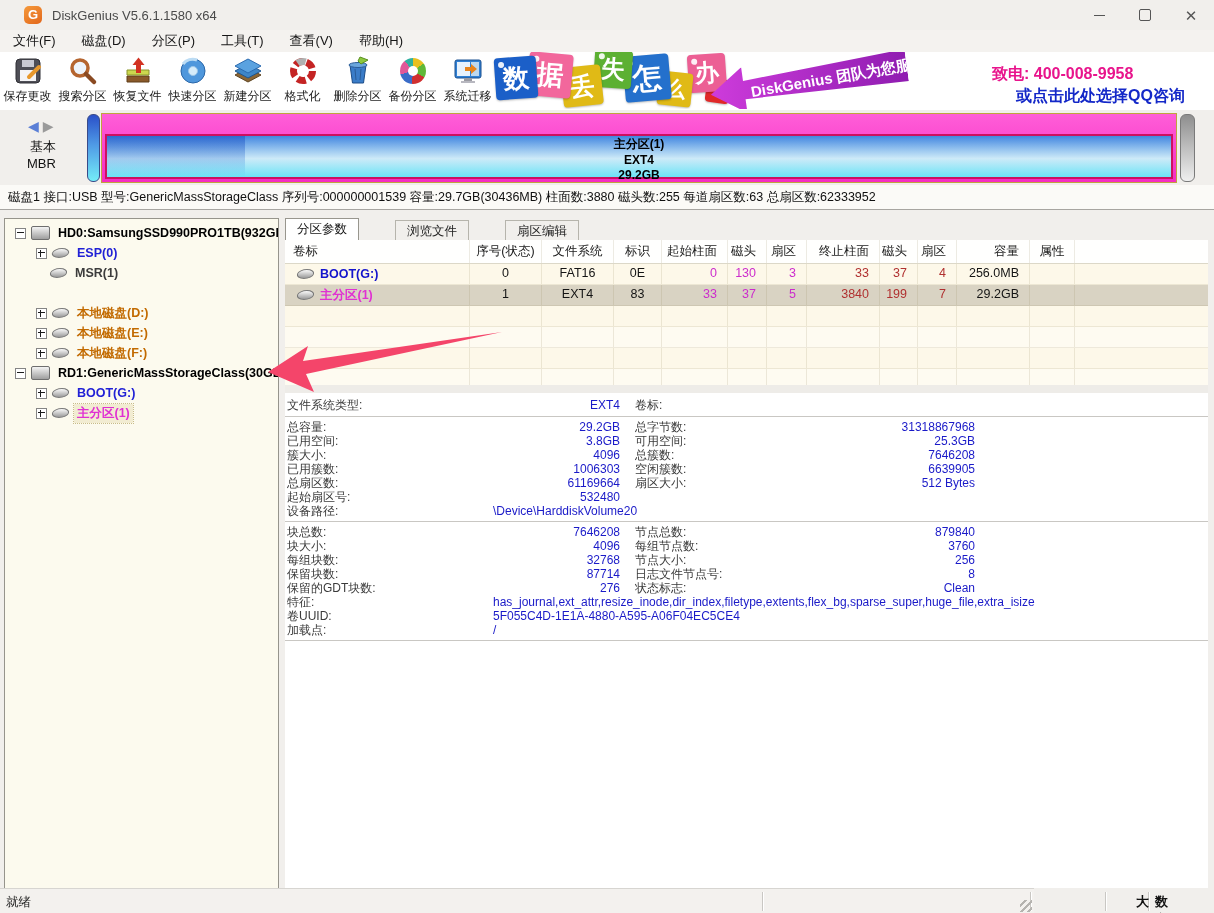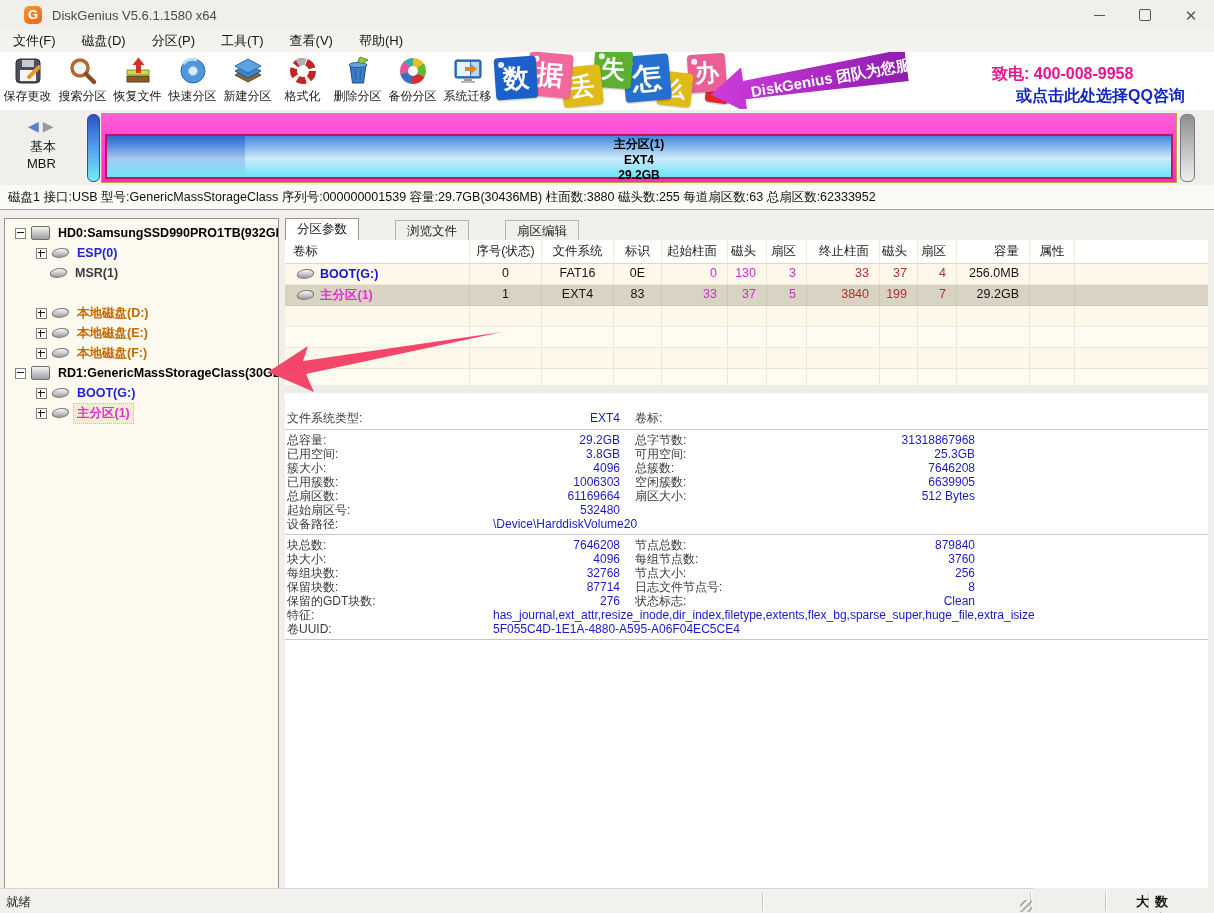--- a/index.html
+++ b/index.html
@@ -99,21 +99,21 @@
   
   #details{position:absolute;left:0;top:153px;width:923px;bottom:0;background:#fff;font-size:12px;}
   .d-sep{height:1px;background:#c9c7c3;margin:3px 0;}
   .d-row{position:relative;height:14px;line-height:14px;white-space:nowrap;}
   .d-l1{position:absolute;left:2px;color:#3a3a3a;}
   .d-v1{position:absolute;left:150px;width:185px;text-align:right;}
   .d-vlong{position:absolute;left:208px;text-align:left;}
   .d-l2{position:absolute;left:350px;color:#3a3a3a;}
   .d-v2{position:absolute;left:510px;width:180px;text-align:right;}
   .d-val{font-size:12px;}
-  #fsrow{height:16px;line-height:16px;position:relative;margin-top:17px;white-space:nowrap;}
+  #fsrow{height:16px;line-height:16px;position:relative;margin-top:4px;white-space:nowrap;}
   #analyze-row{position:relative;height:24px;margin-top:6px;}
   #analyze-btn{position:absolute;left:2px;top:0;width:95px;height:21px;border:1px solid #8f8d89;border-radius:3px;
                background:linear-gradient(180deg,#ffffff,#f1f1f1);text-align:center;line-height:20px;font-size:12.5px;color:#111;}
   #analyze-caption{position:absolute;left:110px;top:3px;color:#2626a8;font-size:12.5px;}
   
   #statusbar{position:absolute;left:0;top:888px;width:1034px;height:25px;background:#f3f1ee;
              border-top:1px solid #d7d5d1;}
   #sb-ready{position:absolute;left:6px;top:5px;font-size:12.5px;color:#1a1a1a;}
   .sb-sep{position:absolute;top:3px;bottom:3px;width:1px;background:#c9c7c3;box-shadow:1px 0 0 #fff;}
   #sb-caps{position:absolute;left:1112px;top:4px;font-size:13px;font-weight:bold;color:#111;margin-left:24px;}
@@ -527,20 +527,24 @@
             <span class="d-v2 d-val" style="color: rgb(26, 26, 200);">Clean</span>
           </div>
           <div class="d-row">
             <span class="d-l1">特征:</span>
             <span class="d-vlong d-val" style="color: rgb(26, 26, 200);">has_journal,ext_attr,resize_inode,dir_index,filetype,extents,flex_bg,sparse_super,huge_file,extra_isize</span>
           </div>
           <div class="d-row">
             <span class="d-l1">卷UUID:</span>
             <span class="d-vlong d-val" style="color: rgb(26, 26, 200);">5F055C4D-1E1A-4880-A595-A06F04EC5CE4</span>
           </div>
+          <div class="d-row">
+            <span class="d-l1">加载点:</span>
+            <span class="d-vlong d-val" style="color: rgb(26, 26, 200);">/</span>
+          </div>
         </div>
       <div class="d-sep"></div>
     </div>
   </div>
 
   <svg id="red-arrow" viewBox="0 0 245 85">
     <polygon points="6,52 46,26 41,41 240,12 44,54 52,72" fill="#f4456a"></polygon>
   </svg>
 
   <div id="statusbar">

